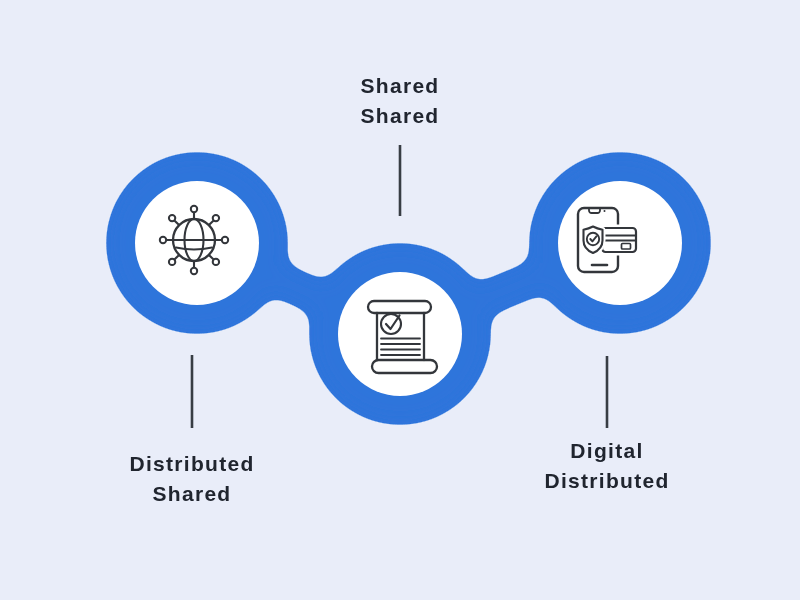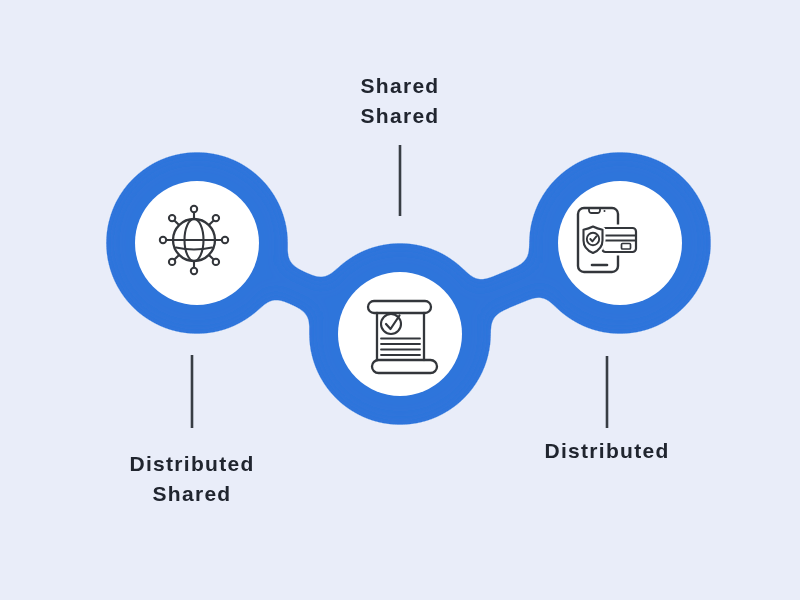--- a/index.html
+++ b/index.html
@@ -113,16 +113,17 @@
     <div>Shared</div>
     <div>Shared</div>
   </div>
 
   <div class="node-label" style="left:192px; top:436px;margin-top:13px;">
     <div>Distributed</div>
     <div>Shared</div>
   </div>
 
   <div class="node-label" style="left:607px; top:436px;">
+    <div>Digital</div>
     <div>Distributed</div>
   </div>
 
 </div>
 
 </body></html>

